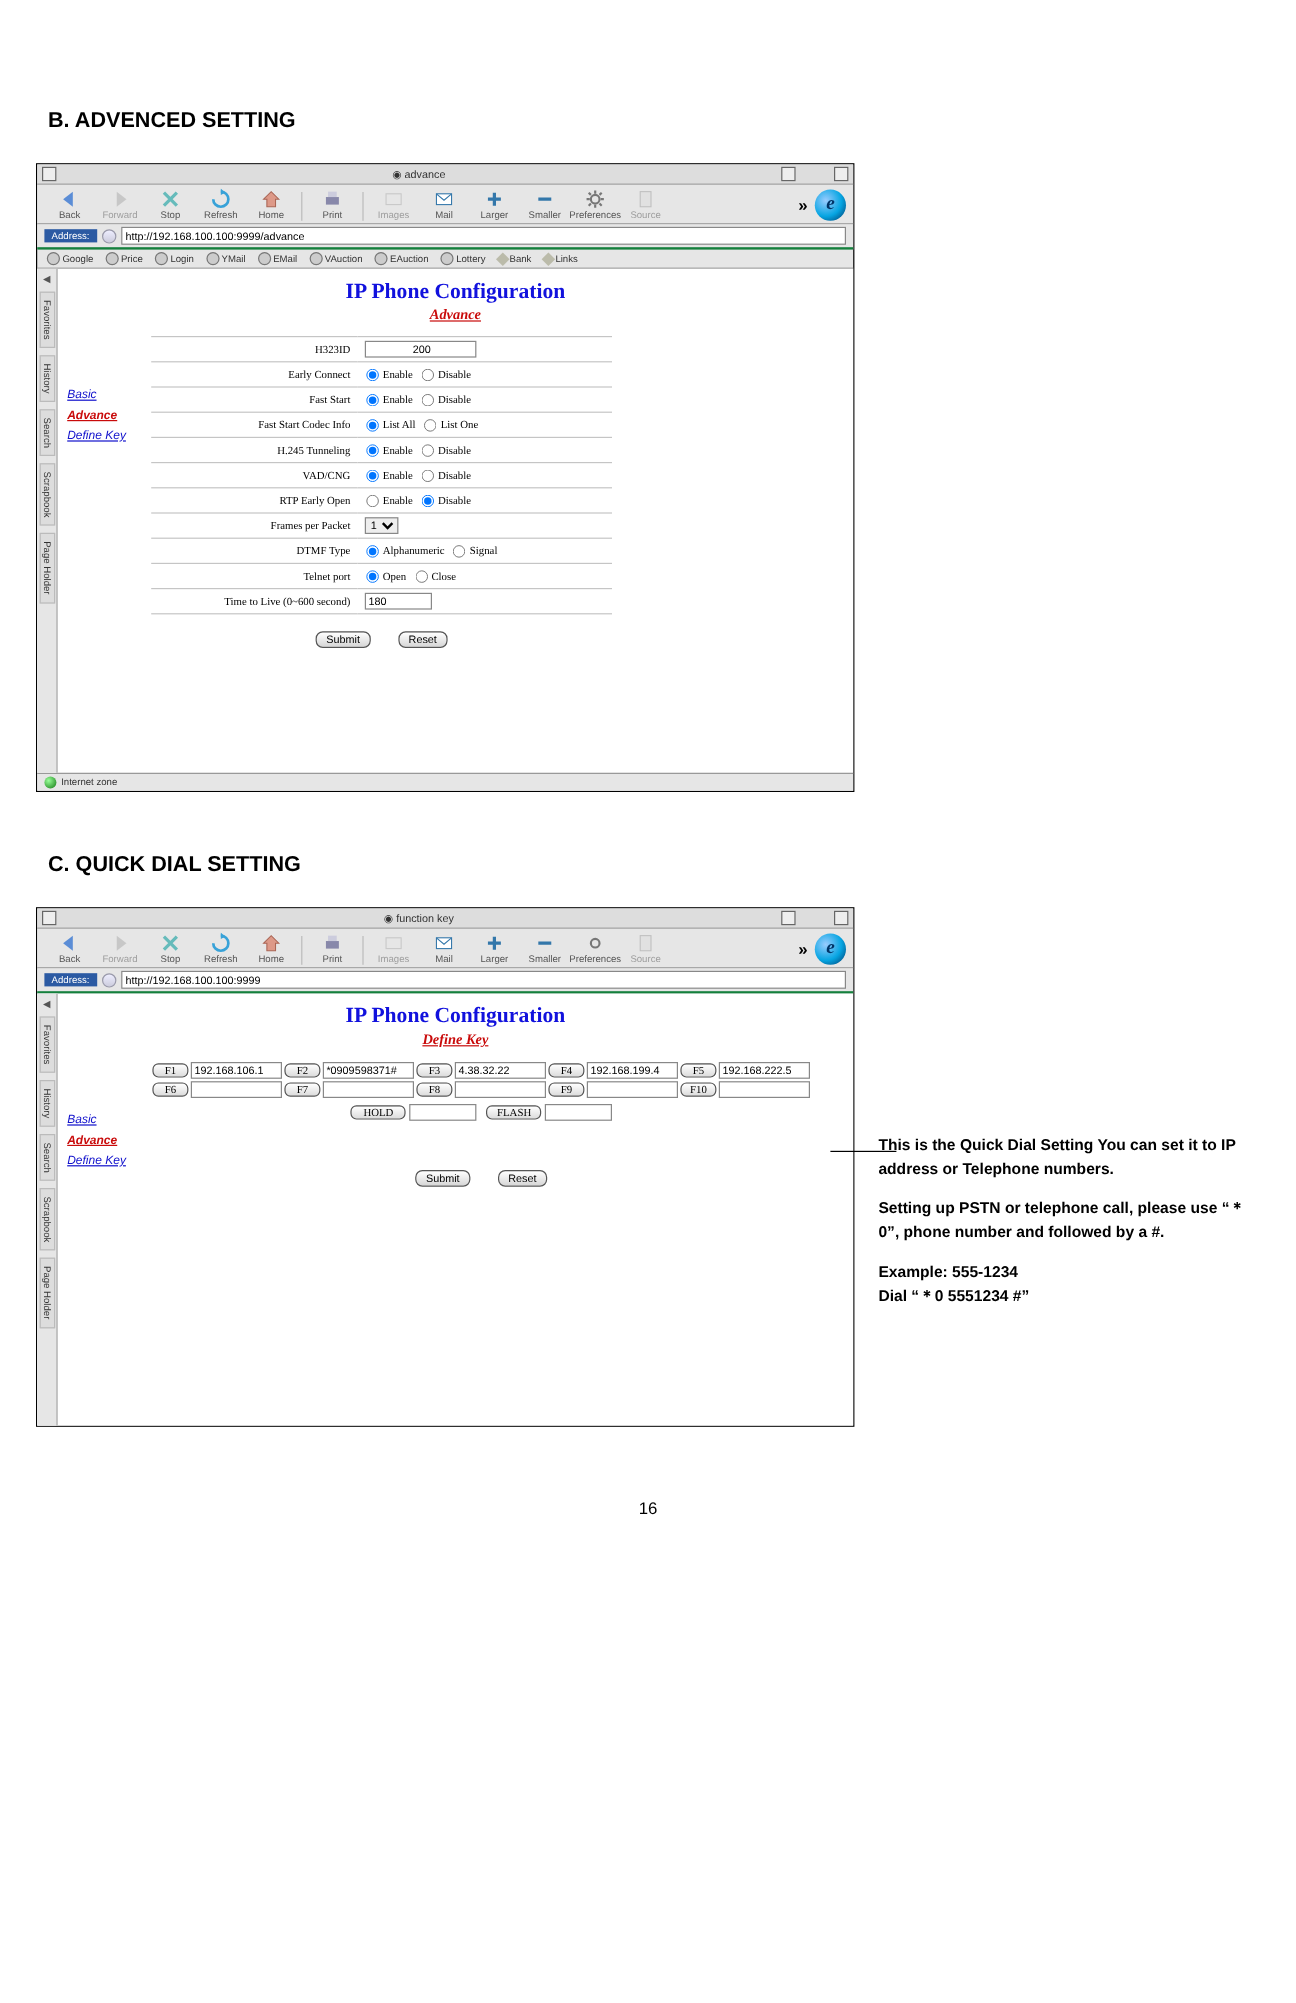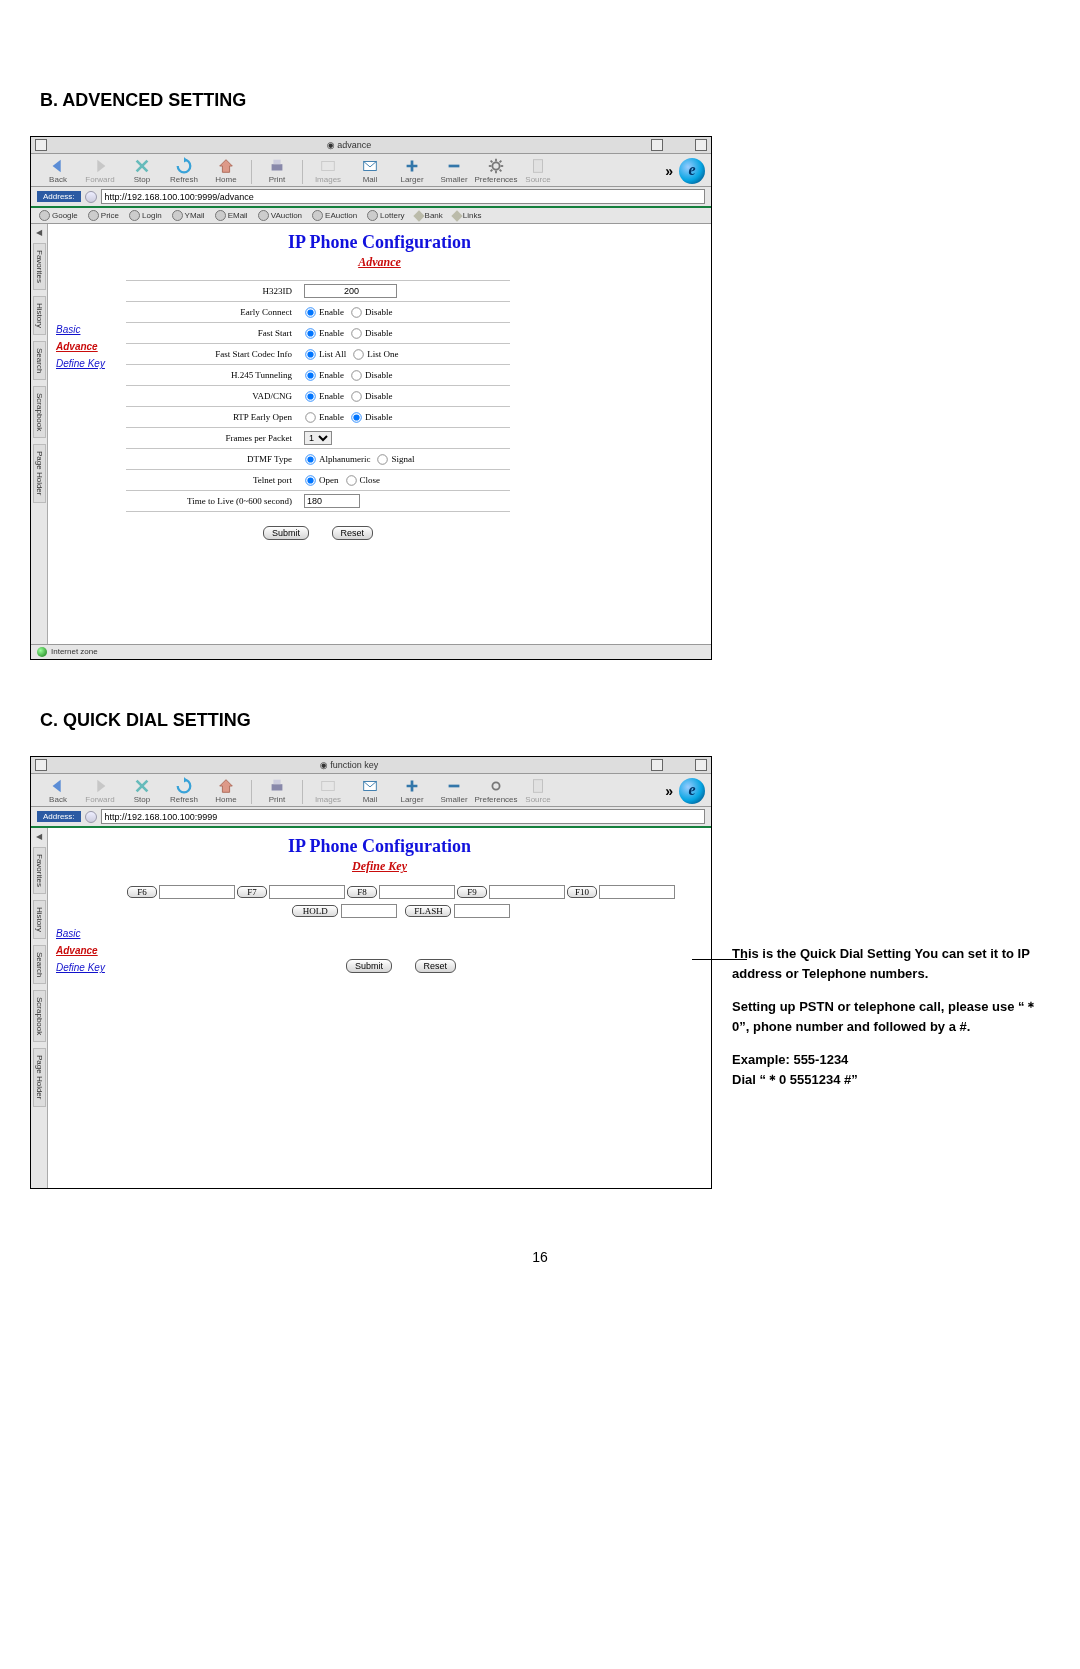--- a/index.html
+++ b/index.html
@@ -583,20 +583,32 @@
         <div class="pgsub">Define Key</div>
         <div class="hframe">
           <div class="nav">
             <a>Basic</a>
             <a class="red">Advance</a>
             <a>Define Key</a>
           </div>
           <div>
             <table class="qd">
               <tbody>
+                  <tr>
+                <td><span class="fbtn">F1</span></td>
+                    <td><input class="txt" value="192.168.106.1" style=""></td>
+                <td><span class="fbtn">F2</span></td>
+                    <td><input class="txt" value="*0909598371#" style=""></td>
+                <td><span class="fbtn">F3</span></td>
+                    <td><input class="txt" value="4.38.32.22" style=""></td>
+                <td><span class="fbtn">F4</span></td>
+                    <td><input class="txt" value="192.168.199.4" style=""></td>
+                <td><span class="fbtn">F5</span></td>
+                    <td><input class="txt" value="192.168.222.5" style=""></td>
+              </tr>
               <tr>
                 <td><span class="fbtn">F6</span></td>
                     <td><input class="txt" value="" style=""></td>
                 <td><span class="fbtn">F7</span></td>
                     <td><input class="txt" value="" style=""></td>
                 <td><span class="fbtn">F8</span></td>
                     <td><input class="txt" value="" style=""></td>
                 <td><span class="fbtn">F9</span></td>
                     <td><input class="txt" value="" style=""></td>
                 <td><span class="fbtn">F10</span></td>

